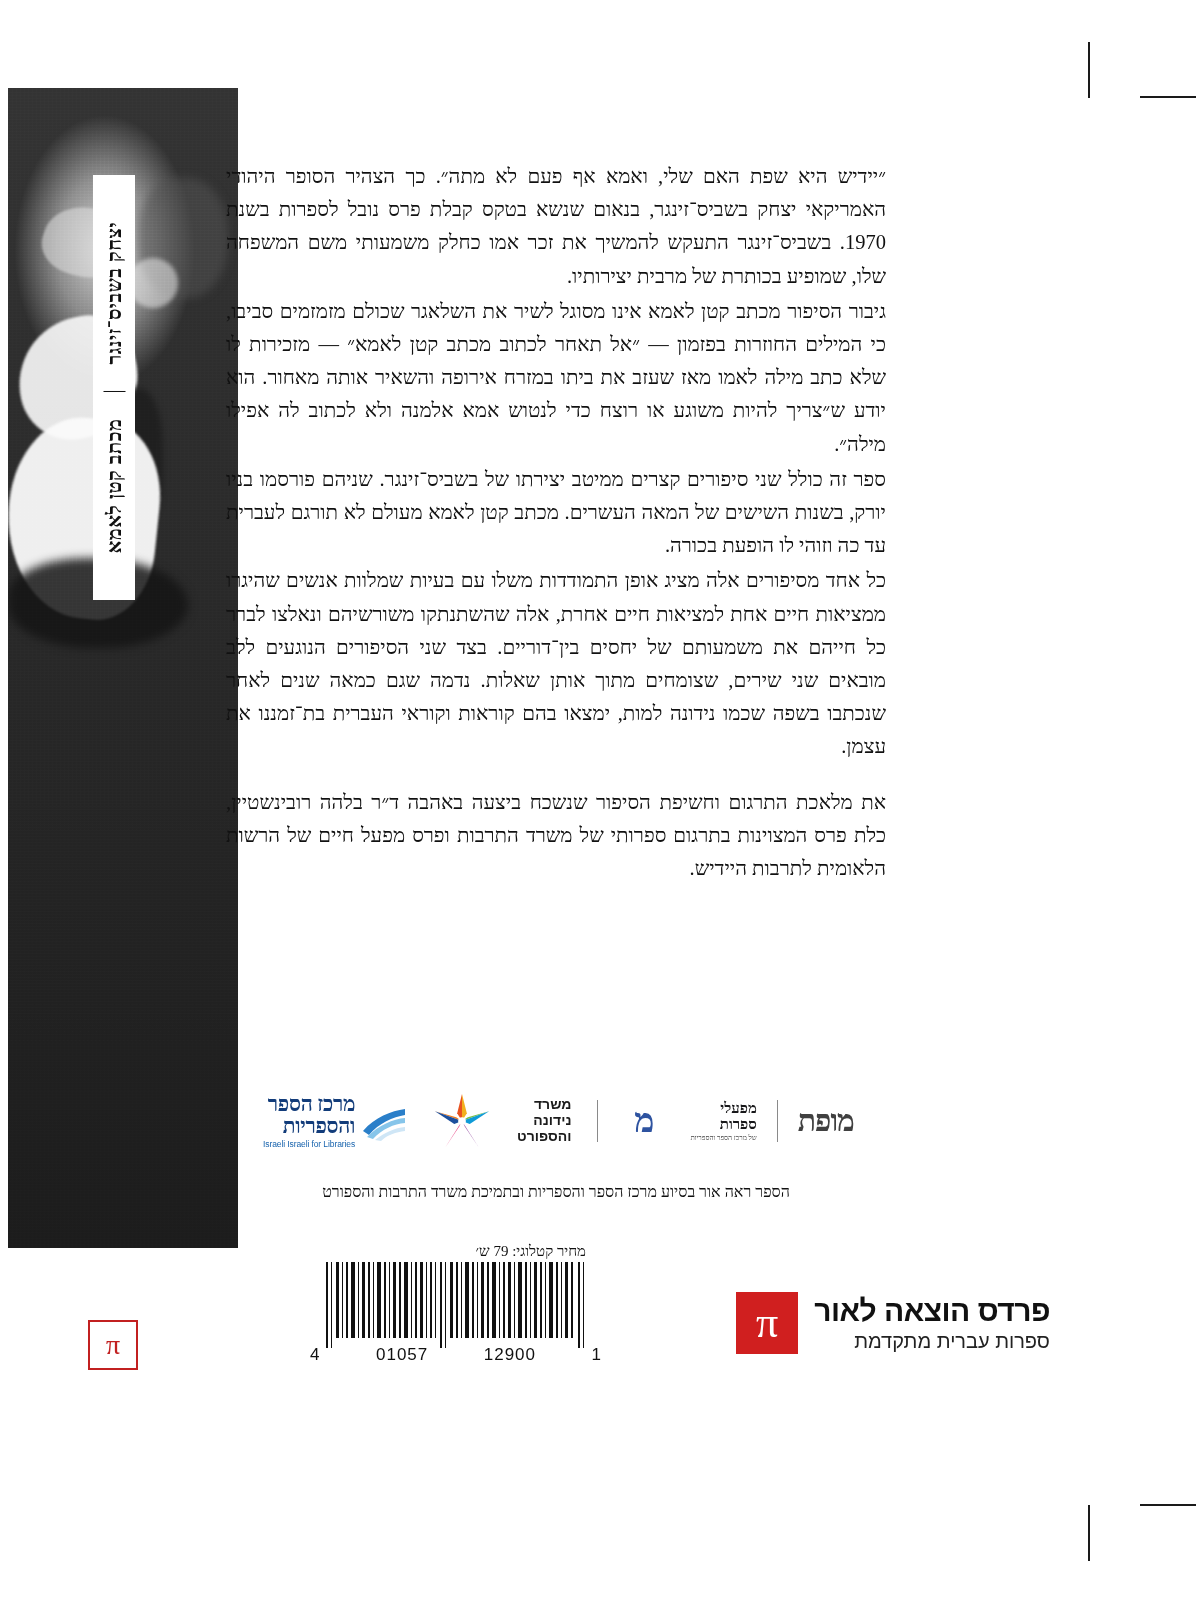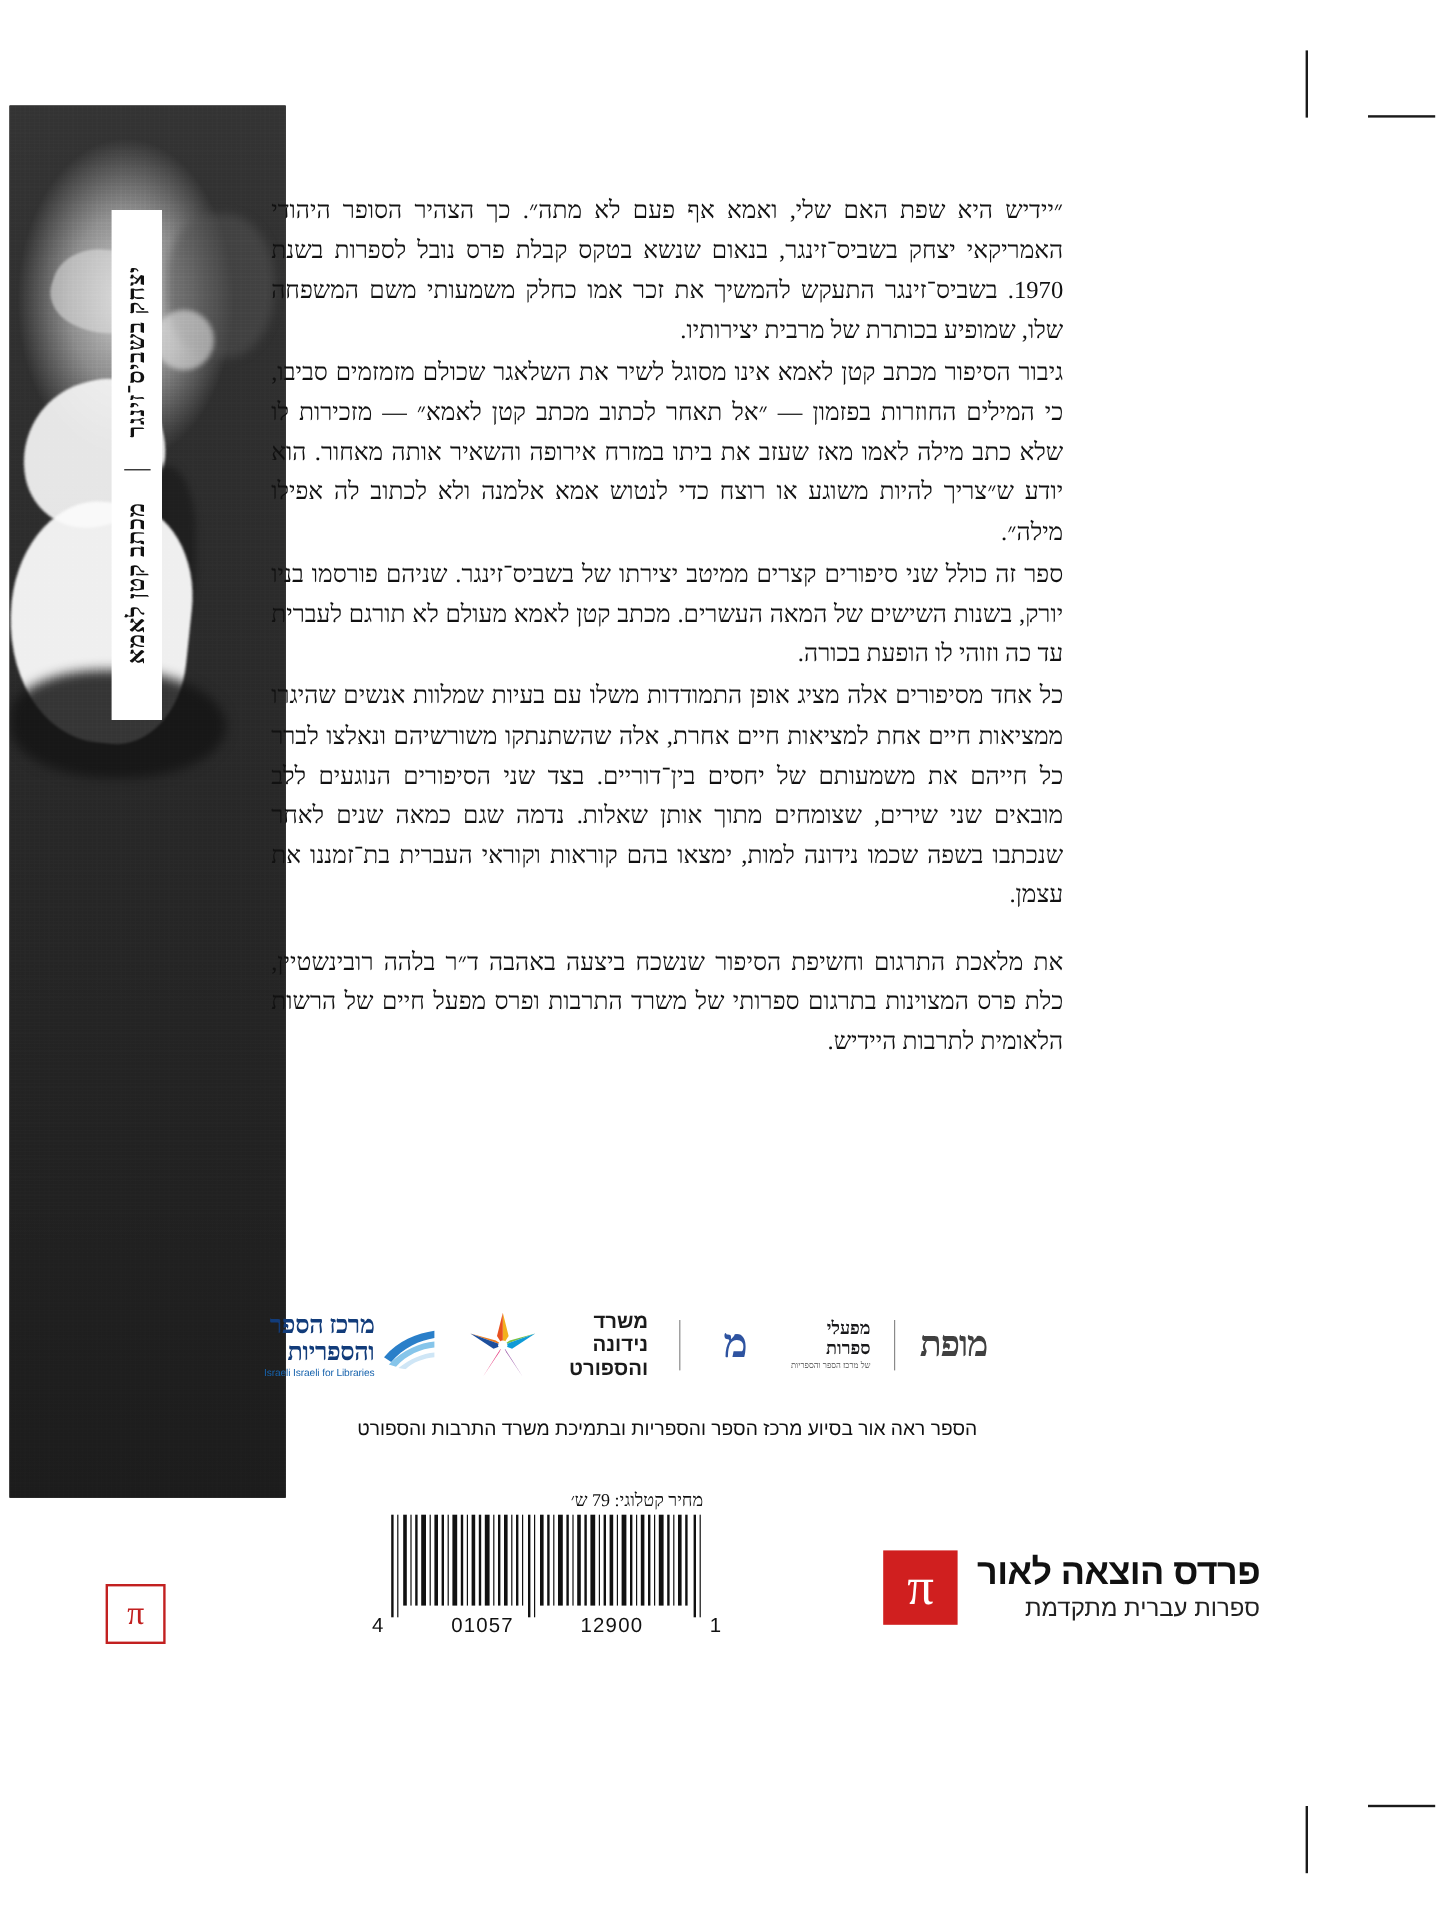--- a/index.html
+++ b/index.html
@@ -133,20 +133,21 @@
   .logo-icl {
     display: flex;
     flex-direction: row-reverse;
     align-items: center;
     gap: 6px;
     direction: rtl;
   }
   .logo-icl .icl-text {
     text-align: right;
     line-height: 1.08;
+    margin-left: 43px;
   }
   .logo-icl .icl-he1 {
     font-size: 21px;
     font-weight: bold;
     color: #123c7a;
     letter-spacing: -0.3px;
   }
   .logo-icl .icl-he2 {
     font-size: 21px;
     font-weight: bold;
@@ -162,21 +163,21 @@
     letter-spacing: -0.1px;
     margin-top: 2px;
   }
   .icl-swoosh { width: 46px; height: 40px; }
 
   .logo-star { width: 58px; height: 58px; }
 
   .logo-ministry {
     direction: rtl;
     text-align: right;
-    font-size: 17px;
+    font-size: 14px;
     font-weight: bold;
     color: #1b1b1b;
     line-height: 1.12;
     font-family: "Liberation Sans", sans-serif;
     border-right: 0;
   }
   .logo-ministry .ms-line { display: block; }
 
   .logo-mem {
     width: 40px; height: 40px;
@@ -211,21 +212,21 @@
   
   .support-line {
     position: absolute;
     right: 314px;
     top: 1183px;
     width: 660px;
     text-align: center;
     direction: rtl;
     font-size: 16px;
     color: #111;
-    font-family: Liberation Sans, sans-serif;
+    font-family: Liberation Serif, serif;
   }
 
   
   .price-label {
     position: absolute;
     right: 614px;
     top: 1243px;
     font-size: 15px;
     color: #111;
     direction: rtl;

